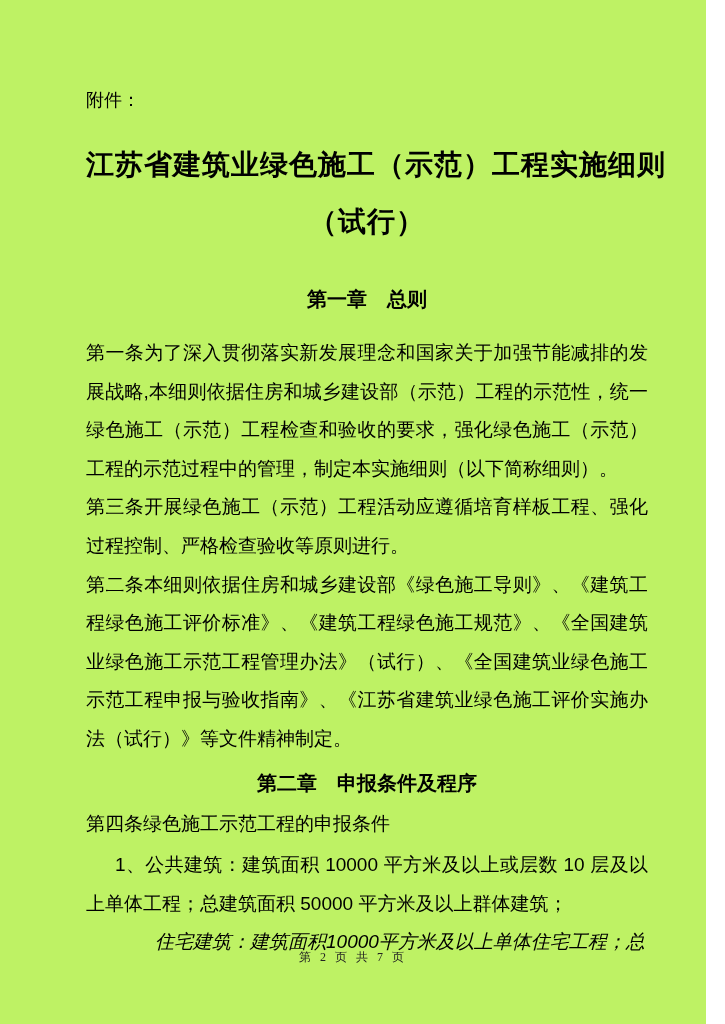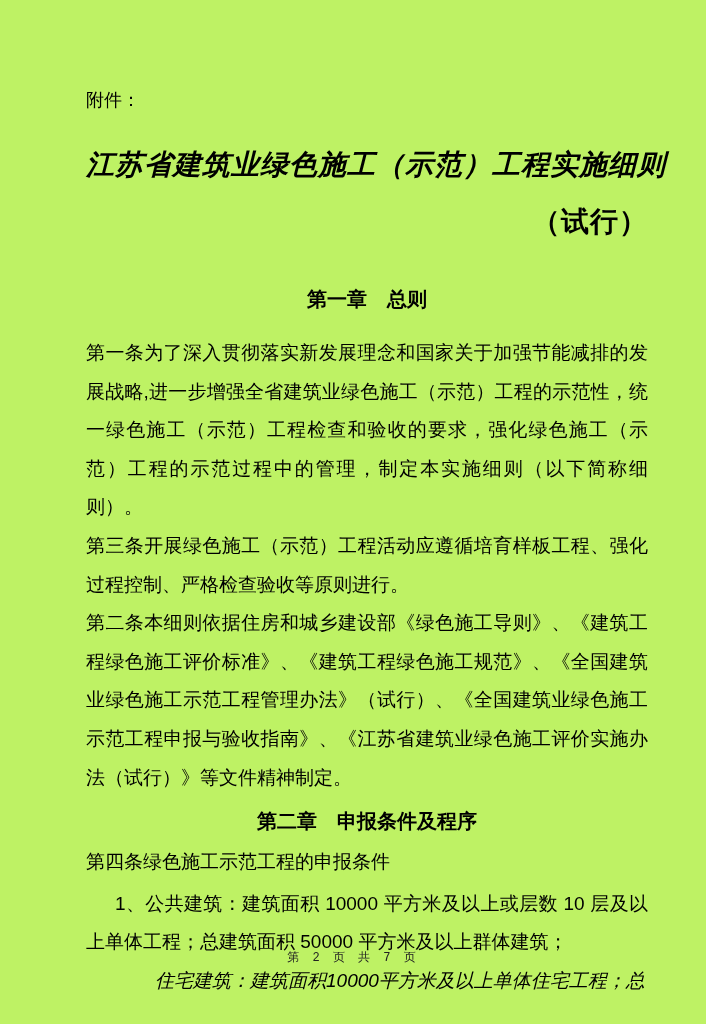--- a/index.html
+++ b/index.html
@@ -30,28 +30,27 @@
   }
   .doc-title {
     margin-top: 24px;
     font-family: "Liberation Serif", "DejaVu Serif", serif;
     font-weight: bold;
     font-size: 28px;
     line-height: 57px;
     text-align: center;
     letter-spacing: 1px;
     white-space: nowrap;
-    font-style: italic;
   }
   .doc-subtitle {
     font-family: "Liberation Serif", "DejaVu Serif", serif;
     font-weight: bold;
     font-size: 28px;
     line-height: 57px;
-    text-align: right;
+    text-align: center;
     letter-spacing: 1px;
   }
   .chapter {
     margin: 16px;
     font-size: 20px;
     font-weight: bold;
     text-align: center;
     line-height: 38px;
   }
   .chapter-1 { margin-top: 30px; }
@@ -67,41 +66,41 @@
     font-weight: normal;
   }
   .clause-1 { text-indent: 29px; margin-top: 3px; }
   .clause-2 { text-indent: 69px; font-style: italic; }
   .footer {
     position: absolute;
     left: 0;
     right: 0;
     bottom: 58px;
     text-align: center;
-    font-family: Liberation Mono, monospace;
+    font-family: Liberation Serif, serif;
     font-size: 12px;
     letter-spacing: 3px;
     color: #222222;
   }
 </style>
 </head>
 <body>
 
 <div class="page">
   <div class="content">
 
     <div class="attachment">附件：</div>
 
     <div class="doc-title">江苏省建筑业绿色施工（示范）工程实施细则</div>
 
     <div class="doc-subtitle">（试行）</div>
 
     <h2 class="chapter chapter-1">第一章　总则</h2>
 
-    <p class="article"><b class="article-label">第一条</b><span>为了深入贯彻落实新发展理念和国家关于加强节能减排的发展战略,进一步增强全省建筑业绿色施工（示范）工程的示范性，统一绿色施工（示范）工程检查和验收的要求，强化绿色施工（示范）工程的示范过程中的管理，制定本实施细则（以下简称细则）。</span></p>
+    <p class="article"><b class="article-label">第一条</b><span>为了深入贯彻落实新发展理念和国家关于加强节能减排的发展战略,本细则依据住房和城乡建设部（示范）工程的示范性，统一绿色施工（示范）工程检查和验收的要求，强化绿色施工（示范）工程的示范过程中的管理，制定本实施细则（以下简称细则）。</span></p>
 
     <p class="article"><b class="article-label">第三条</b><span>开展绿色施工（示范）工程活动应遵循培育样板工程、强化过程控制、严格检查验收等原则进行。</span></p>
 
     <p class="article"><b class="article-label">第二条</b><span>本细则依据住房和城乡建设部《绿色施工导则》、《建筑工程绿色施工评价标准》、《建筑工程绿色施工规范》、《全国建筑业绿色施工示范工程管理办法》（试行）、《全国建筑业绿色施工示范工程申报与验收指南》、《江苏省建筑业绿色施工评价实施办法（试行）》等文件精神制定。</span></p>
 
     <h2 class="chapter chapter-2">第二章　申报条件及程序</h2>
 
     <p class="article"><b class="article-label">第四条</b><span>绿色施工示范工程的申报条件</span></p>
 
     <p class="clause clause-1"><span>1、公共建筑：建筑面积 10000 平方米及以上或层数 10 层及以上单体工程；总建筑面积 50000 平方米及以上群体建筑；</span></p>

